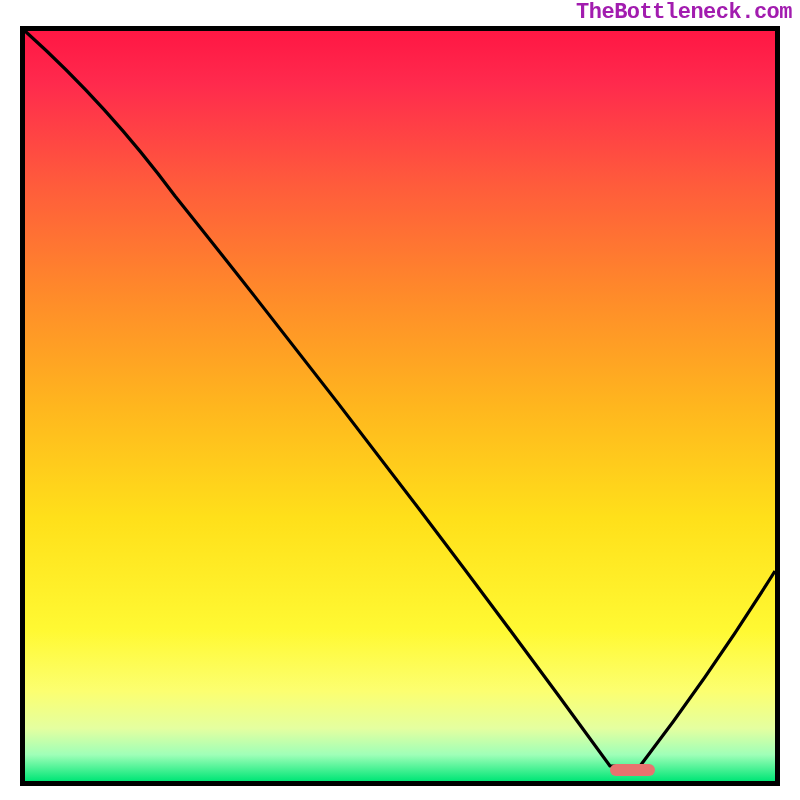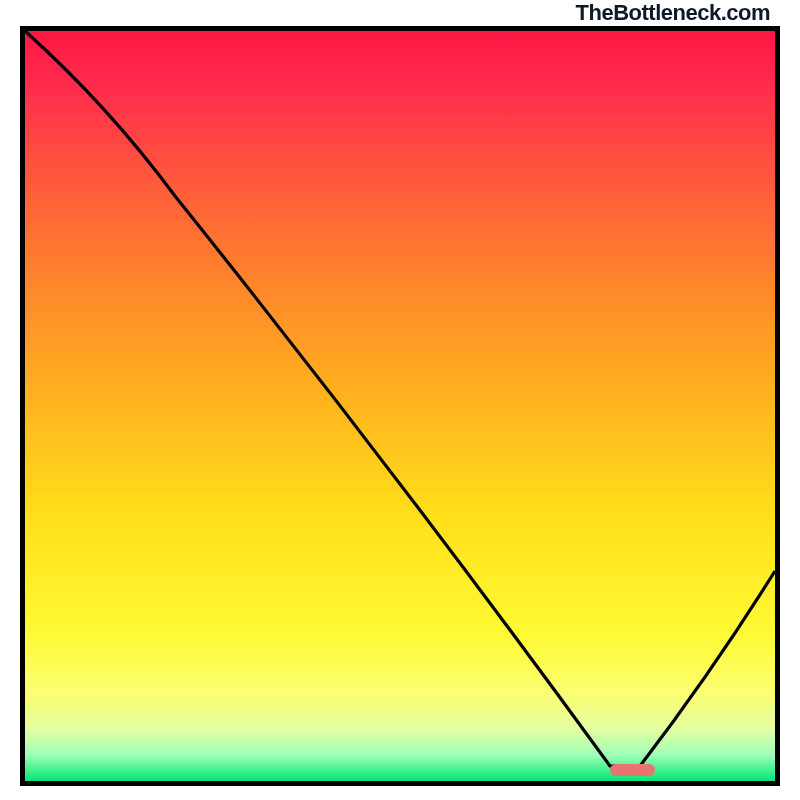--- a/index.html
+++ b/index.html
@@ -7,26 +7,27 @@
     width: 800px;
     height: 800px;
     background: #ffffff;
     position: relative;
     overflow: hidden;
     font-family: Arial, sans-serif;
   }
   .watermark {
     position: absolute;
     top: 0;
-    right: 30px;
+    right: 8px;
     font-size: 22px;
     font-weight: bold;
-    color: #0f172a;
+    color: #a21caf;
     letter-spacing: -0.5px;
     z-index: 10;
+    font-family: Liberation Mono, monospace;
   }
   .chart-box {
     position: absolute;
     left: 20px;
     top: 26px;
     width: 760px;
     height: 760px;
     border: 5px solid #000;
     overflow: hidden;
   }

